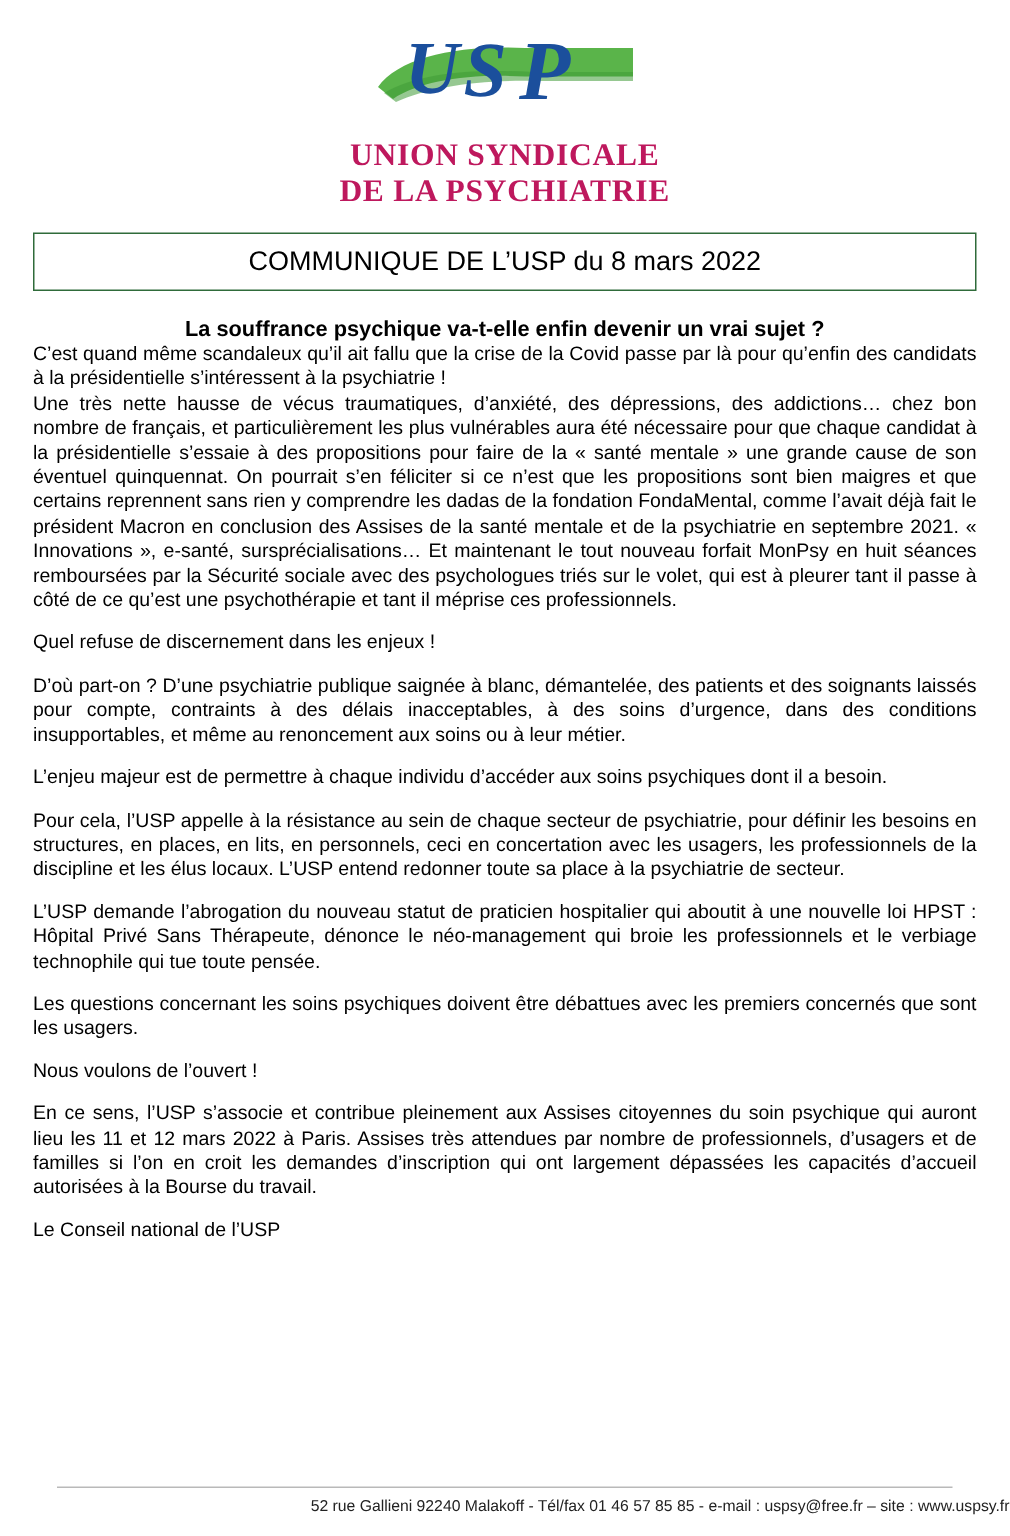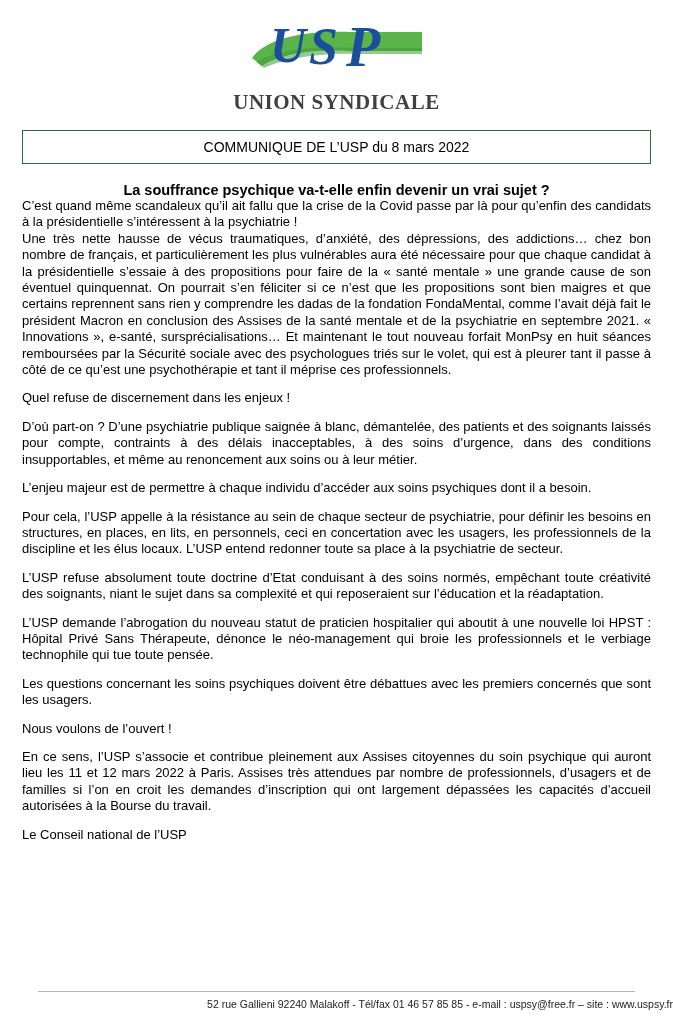--- a/index.html
+++ b/index.html
@@ -28,41 +28,41 @@
     text-align: center;
     padding-top: 8px;
     padding-bottom: 6px;
   }
   .logo-mark {
     display: inline-block;
     line-height: 0;
   }
   .logo-text {
     margin-top: 6px;
-    color: #404040;
+    color: #be185d;
     font-family: "Liberation Serif", serif;
     font-weight: bold;
     letter-spacing: 0.5px;
   }
   .logo-line1 {
     font-size: 21px;
     line-height: 24px;
   }
   .logo-line2 {
     font-size: 21px;
     line-height: 24px;
   }
 
   
   .banner {
     border: 1px solid #2f6b3a;
     text-align: center;
     padding: 8px 4px;
     margin-top: 10px;
-    font-size: 14px;
+    font-size: 18px;
   }
 
   
   .headline {
     text-align: center;
     font-weight: bold;
     font-size: 14.5px;
     margin-top: 18px;
   }
 
@@ -107,35 +107,35 @@
         <path d="M6 40 C20 20, 60 12, 104 14 L176 14 L176 33 L104 33 C66 31, 34 36, 16 48 Z" fill="#5ab44a"></path>
         <path d="M10 44 C34 30, 70 28, 110 30 L176 30 L176 36 L112 36 C74 35, 40 40, 18 50 Z" fill="#3f9a36" opacity="0.55"></path>
 
         <text x="24" y="44" font-family="Liberation Serif, serif" font-size="50" font-style="italic" font-weight="bold" fill="#1b4f9c">U</text>
         <text x="63" y="46" font-family="Liberation Serif, serif" font-size="52" font-style="italic" font-weight="bold" fill="#1b4f9c">S</text>
         <text x="100" y="48" font-family="Liberation Serif, serif" font-size="56" font-style="italic" font-weight="bold" fill="#1b4f9c">P</text>
       </svg>
     </span>
     <div class="logo-text">
       <div class="logo-line1">UNION SYNDICALE</div>
+      <div class="logo-line2">DE LA PSYCHIATRIE</div>
     </div>
   </div>
 
   <div class="banner">COMMUNIQUE DE L’USP du 8 mars 2022</div>
 
   <div class="headline">La souffrance psychique va-t-elle enfin devenir un vrai sujet ?</div>
 
   <div class="body-text">
     <p class="tight">C’est quand même scandaleux qu’il ait fallu que la crise de la Covid passe par là pour qu’enfin des candidats à la présidentielle s’intéressent à la psychiatrie !</p>
     <p>Une très nette hausse de vécus traumatiques, d’anxiété, des dépressions, des addictions… chez bon nombre de français, et particulièrement les plus vulnérables aura été nécessaire pour que chaque candidat à la présidentielle s’essaie à des propositions pour faire de la « santé mentale » une grande cause de son éventuel quinquennat. On pourrait s’en féliciter si ce n’est que les propositions sont bien maigres et que certains reprennent sans rien y comprendre les dadas de la fondation FondaMental, comme l’avait déjà fait le président Macron en conclusion des Assises de la santé mentale et de la psychiatrie en septembre 2021. « Innovations », e-santé, sursprécialisations… Et maintenant le tout nouveau forfait MonPsy en huit séances remboursées par la Sécurité sociale avec des psychologues triés sur le volet, qui est à pleurer tant il passe à côté de ce qu’est une psychothérapie et tant il méprise ces professionnels.</p>
     <p>Quel refuse de discernement dans les enjeux !</p>
     <p>D’où part-on ? D’une psychiatrie publique saignée à blanc, démantelée, des patients et des soignants laissés pour compte, contraints à des délais inacceptables, à des soins d’urgence, dans des conditions insupportables, et même au renoncement aux soins ou à leur métier.</p>
     <p>L’enjeu majeur est de permettre à chaque individu d’accéder aux soins psychiques dont il a besoin.</p>
     <p>Pour cela, l’USP appelle à la résistance au sein de chaque secteur de psychiatrie, pour définir les besoins en structures, en places, en lits, en personnels, ceci en concertation avec les usagers, les professionnels de la discipline et les élus locaux. L’USP entend redonner toute sa place à la psychiatrie de secteur.</p>
-    <p>L’USP refuse absolument toute doctrine d’Etat conduisant à des soins normés, empêchant toute créativité des soignants, niant le sujet dans sa complexité et qui reposeraient sur l’éducation et la réadaptation.</p>
     <p>L’USP demande l’abrogation du nouveau statut de praticien hospitalier qui aboutit à une nouvelle loi HPST : Hôpital Privé Sans Thérapeute, dénonce le néo-management qui broie les professionnels et le verbiage technophile qui tue toute pensée.</p>
     <p>Les questions concernant les soins psychiques doivent être débattues avec les premiers concernés que sont les usagers.</p>
     <p>Nous voulons de l’ouvert !</p>
     <p>En ce sens, l’USP s’associe et contribue pleinement aux Assises citoyennes du soin psychique qui auront lieu les 11 et 12 mars 2022 à Paris. Assises très attendues par nombre de professionnels, d’usagers et de familles si l’on en croit les demandes d’inscription qui ont largement dépassées les capacités d’accueil autorisées à la Bourse du travail.</p>
     <p class="signature">Le Conseil national de l’USP</p>
   </div>
 
   <div class="footer">
     <div class="footer-rule"></div>
     <div>52 rue Gallieni 92240 Malakoff - Tél/fax 01 46 57 85 85 - e-mail : uspsy@free.fr – site : www.uspsy.fr</div>

